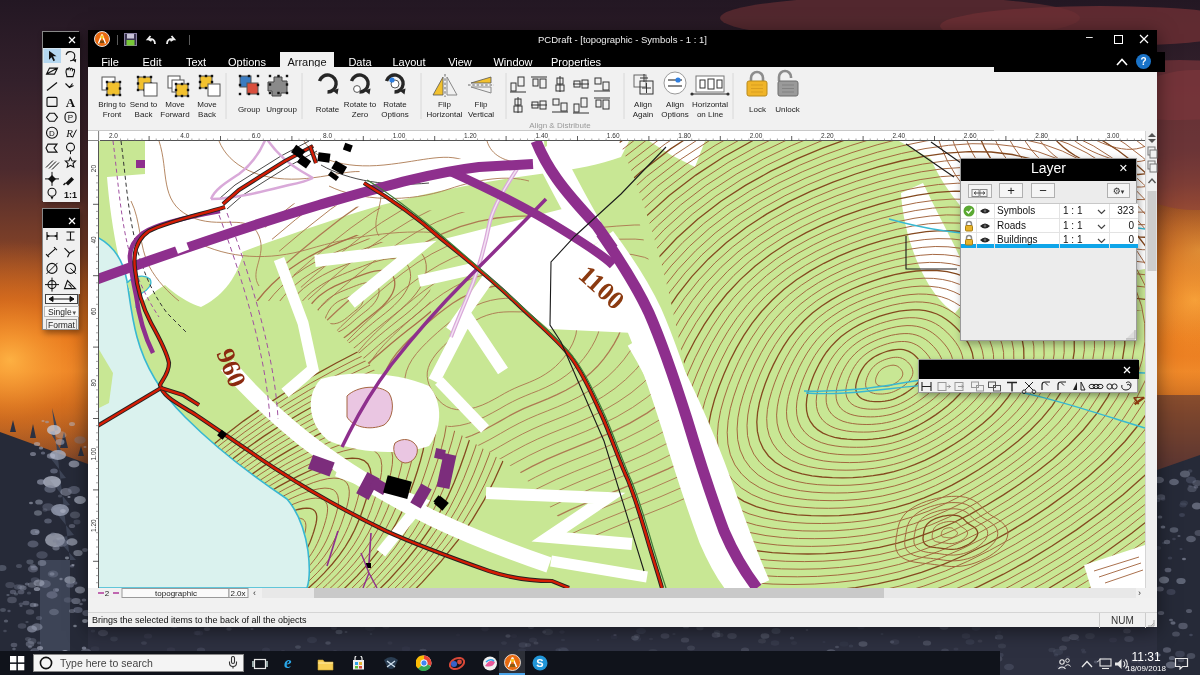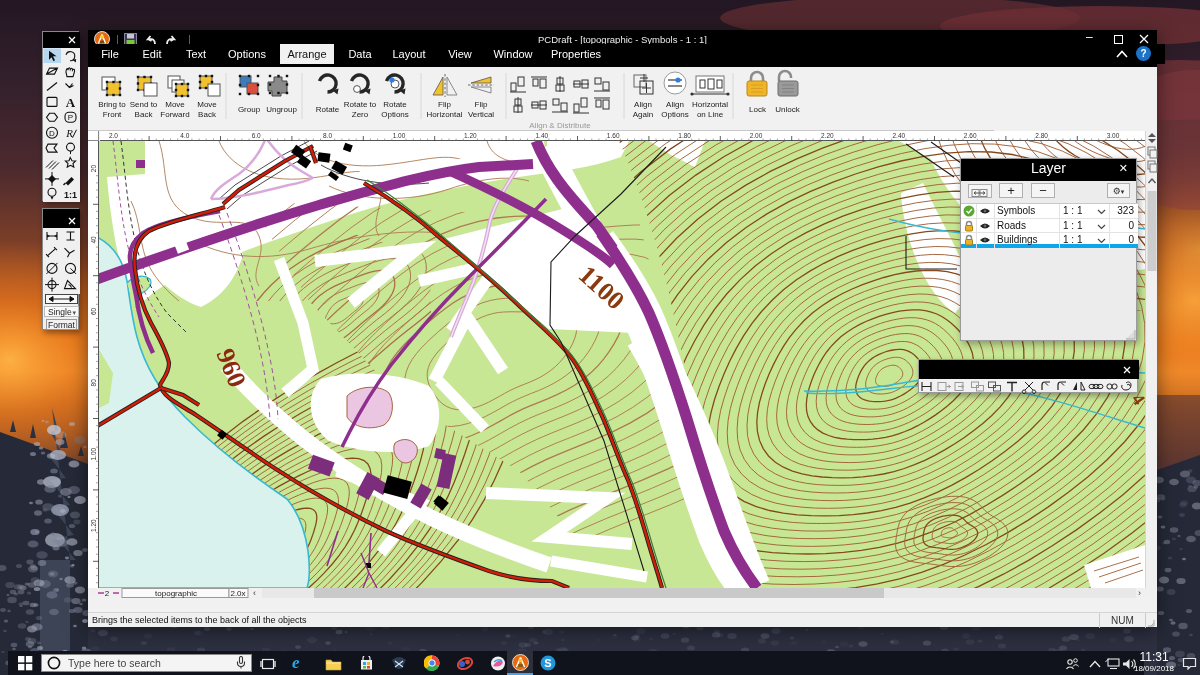--- a/index.html
+++ b/index.html
@@ -506,21 +506,21 @@
     </svg>
 <span class="abs" style="left:100px;top:3px;color:#666;font-size:11px">|</span>
 <div class="abs" style="left:0;top:4px;width:1069px;text-align:center;color:#eee;font-size:9.5px">PCDraft - [topographic - Symbols - 1 : 1]</div>
 <span class="abs" style="left:998px;top:0px;color:#fff;font-size:12px">–</span>
 <svg width="9" height="9" class="abs" style="left:1026px;top:5px">
       <rect x="0.5" y="0.5" width="8" height="8" fill="none" stroke="#fff"></rect>
     </svg>
 <svg width="10" height="10" class="abs" style="left:1051px;top:4px">
       <path d="M1,1 L9,9 M9,1 L1,9" stroke="#fff" stroke-width="1.2"></path>
     </svg>
-<div class="abs" style="left:0;top:14px;width:1077px;height:20px;background:#000">
+<div class="abs" style="left:0;top:22px;width:1077px;height:20px;background:#000">
 <div style="position:absolute;left:22px;top:0;width:0;display:flex;justify-content:center;color:#fff;font-size:11px;line-height:20px">
         <span style="white-space:nowrap">File</span>
       </div>
       <div style="position:absolute;left:64px;top:0;width:0;display:flex;justify-content:center;color:#fff;font-size:11px;line-height:20px">
         <span style="white-space:nowrap">Edit</span>
       </div>
       <div style="position:absolute;left:108px;top:0;width:0;display:flex;justify-content:center;color:#fff;font-size:11px;line-height:20px">
         <span style="white-space:nowrap">Text</span>
       </div>
       <div style="position:absolute;left:159px;top:0;width:0;display:flex;justify-content:center;color:#fff;font-size:11px;line-height:20px">
@@ -1480,21 +1480,21 @@
       <path d="M166,11 l-4,-8 v8 Z" fill="none" stroke="#222"></path>
 <ellipse cx="173" cy="7.5" rx="3" ry="2.2" stroke="#222" fill="none"></ellipse>
       <ellipse cx="177" cy="7.5" rx="3" ry="2.2" stroke="#222" fill="none"></ellipse>
       <ellipse cx="181" cy="7.5" rx="3" ry="2.2" stroke="#222" fill="none"></ellipse>
 <circle cx="190.5" cy="7.5" r="2.6" stroke="#222" fill="none"></circle>
       <circle cx="195.5" cy="7.5" r="2.6" stroke="#222" fill="none"></circle>
 <path d="M207,4 c2,-2 5,-1 5,2 c0,3 -2,5 -5,5 c-3,0 -5,-2 -4,-5" stroke="#222" fill="none"></path>
       <path d="M208,6 c1,-1 3,-1 3,1" stroke="#222" fill="none"></path>
 </svg>
 </div>
-<div style="position:absolute;left:8px;top:651px;width:1136px;height:24px;background:#10131b;z-index:50">
+<div style="position:absolute;left:0;top:651px;width:1000px;height:24px;background:#10131b;z-index:50">
 <svg width="15" height="15" style="position:absolute;left:10px;top:5px">
       <rect x="0" y="0" width="6.4" height="6.4" fill="#fff"></rect>
       <rect x="7.9" y="0" width="6.4" height="6.4" fill="#fff"></rect>
       <rect x="0" y="7.9" width="6.4" height="6.4" fill="#fff"></rect>
       <rect x="7.9" y="7.9" width="6.4" height="6.4" fill="#fff"></rect>
     </svg>
 <div style="position:absolute;left:33px;top:3px;width:211px;height:18px;background:#f4f4f4;border:1px solid #888"></div>
 <svg width="14" height="14" style="position:absolute;left:39px;top:5px">
       <circle cx="7" cy="7" r="5.6" fill="none" stroke="#111" stroke-width="1.6"></circle>
     </svg>

